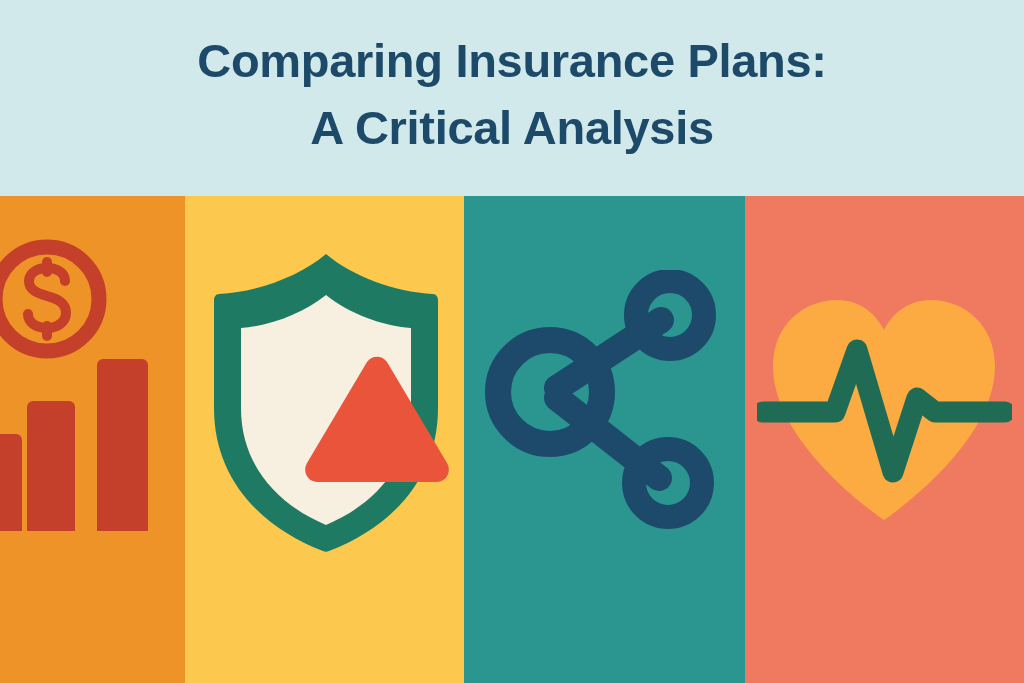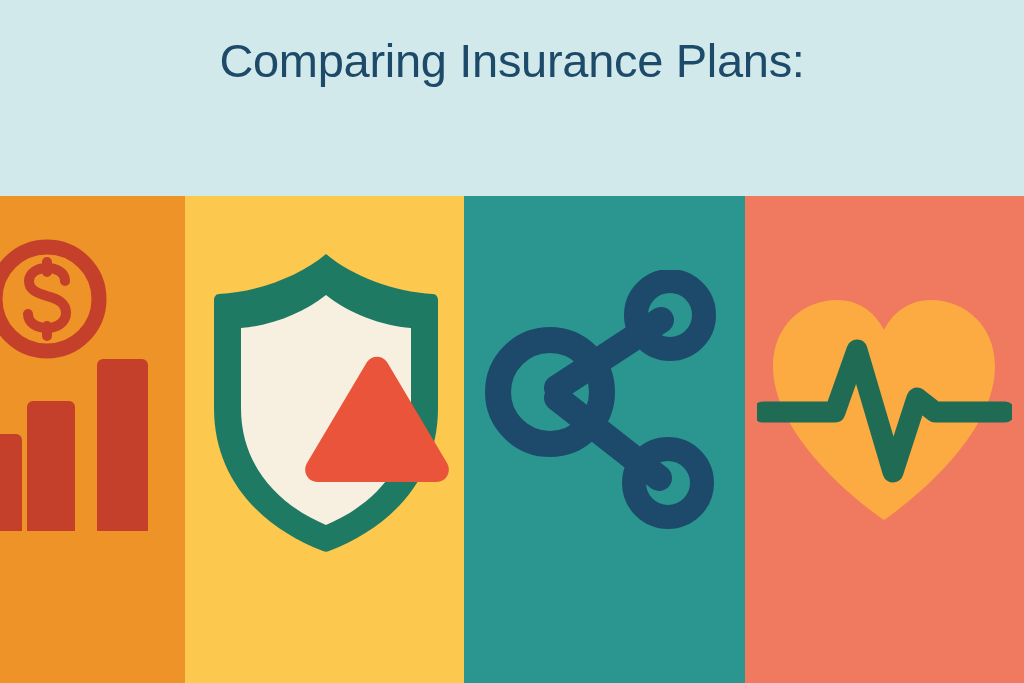--- a/index.html
+++ b/index.html
@@ -28,21 +28,21 @@
     background: #d2e9ec;
   }
   .title-block {
     position: absolute;
     left: 0;
     top: 28px;
     width: 1024px;
     text-align: center;
     color: #1c4a68;
     font-family: "Liberation Sans", sans-serif;
-    font-weight: normal;
+    font-weight: bold;
     font-size: 47px;
     line-height: 1.42;
     letter-spacing: -0.3px;
   }
   .title-line { display: block; white-space: nowrap; }
 
   
   .panels {
     position: absolute;
     left: 0;
@@ -71,20 +71,21 @@
   .icon-health  { left: 12px;  top: 94px;  width: 255px; height: 240px; }
 </style>
 </head>
 <body>
 
 <div class="canvas">
 
   <div class="header-band" style="background: rgb(210, 233, 236);">
     <div class="title-block" style="color: rgb(28, 74, 104);">
       <span class="title-line">Comparing Insurance Plans:</span>
+      <span class="title-line">A Critical Analysis</span>
     </div>
   </div>
 
   <div class="panels">
 
     <div class="panel panel-finance" style="background: rgb(238, 147, 40);">
       <div class="panel-icon icon-finance">
         <svg viewBox="0 0 260 300" width="260" height="300" aria-hidden="true">
           <g fill="#c4402b">
 

